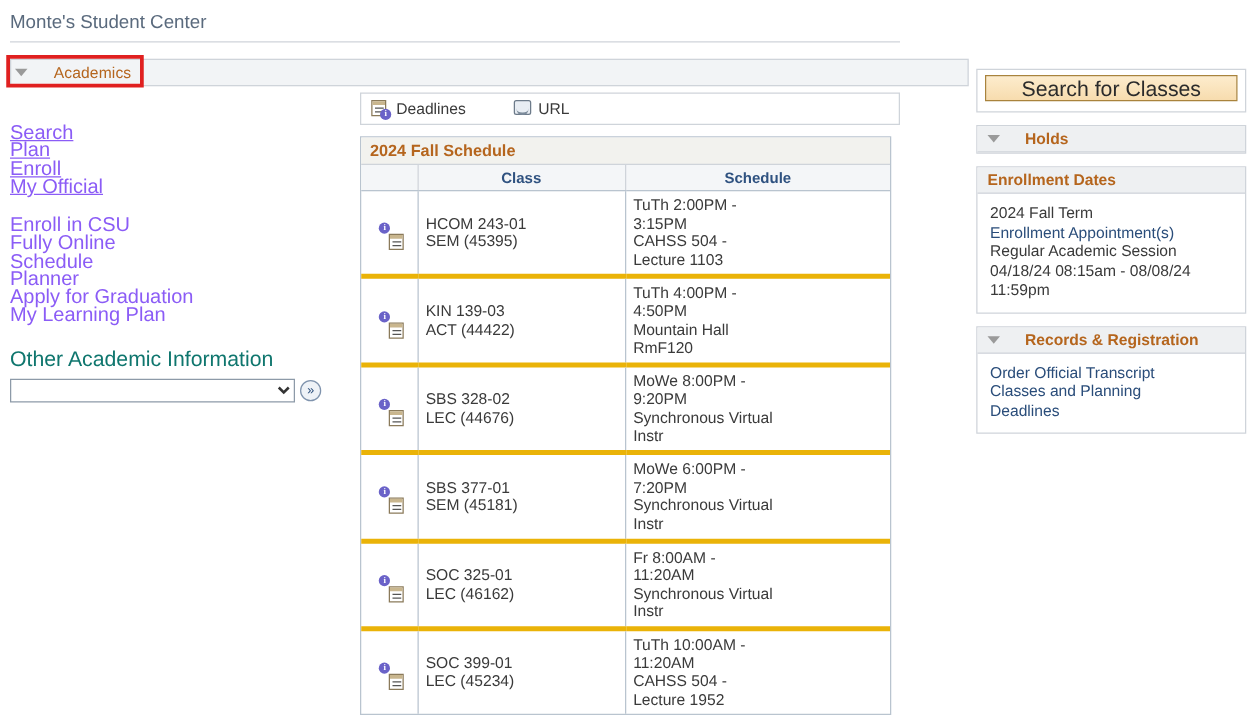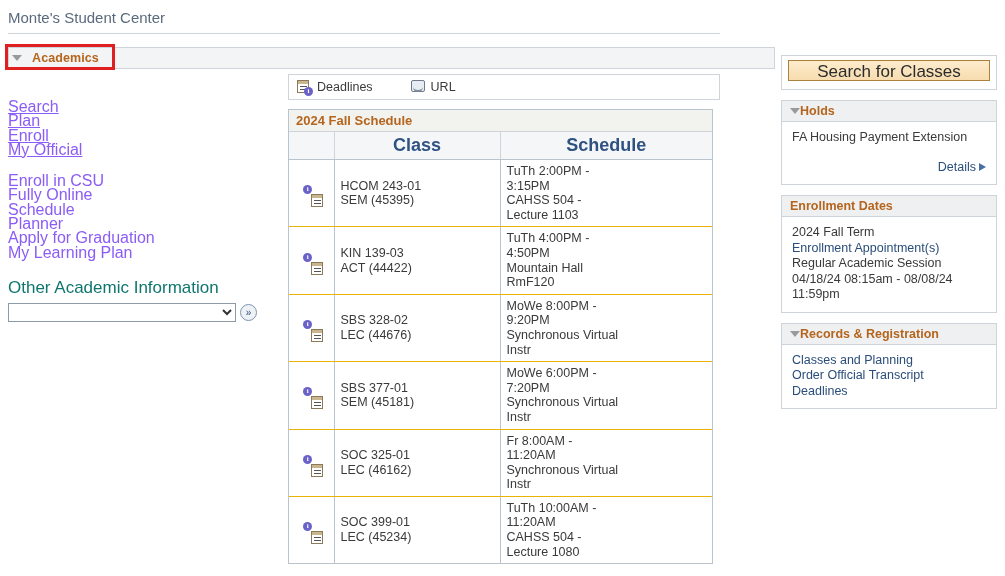--- a/index.html
+++ b/index.html
@@ -47,23 +47,23 @@
     border: 1px solid #cfd4da;
     box-sizing: border-box;
   }
   .academics-label {
     position: absolute;
     left: 12px;
     top: 49px;
     height: 18px;
     display: flex;
     align-items: center;
-    gap: 10px;
+    gap: 21px;
     font-size: 12.5px;
-    font-weight: bold;
+    font-weight: normal;
     color: #b5651d;
     letter-spacing: .1px;
   }
   .tri-down {
     width: 0; height: 0;
     border-left: 5px solid transparent;
     border-right: 5px solid transparent;
     border-top: 6px solid #9a9a9a;
     display: inline-block;
   }
@@ -243,36 +243,36 @@
     white-space: nowrap;
   }
   table.sched {
     border-collapse: collapse;
     width: 100%;
     table-layout: fixed;
   }
   table.sched th {
     background: #f4f6f8;
     color: #2f5280;
-    font-size: 18px;
+    font-size: 12px;
     font-weight: bold;
     text-align: center;
     padding: 3px 0;
     border-right: 1px solid #cfd4da;
     border-bottom: 1px solid #b9c4cf;
     margin-left: 48px;
   }
   table.sched th.blank { border-right: 1px solid #cfd4da; }
   table.sched th:last-child { border-right: none; }
   table.sched td {
     font-size: 12.5px;
     color: #3a3a3a;
     vertical-align: middle;
     border-right: 1px solid #b9c4cf;
-    border-bottom: 1px solid #eab308;
+    border-bottom: 4px solid #eab308;
     padding: 4px 6px;
     line-height: 14.6px;
   }
   table.sched td:last-child { border-right: none; }
   table.sched tr:last-child td { border-bottom: none; }
   td.icon-cell { text-align: center; padding: 4px 0; }
   .col-icon  { width: 45px; }
   .col-class { width: 166px; }
   .col-sched { width: auto; }
   .cell-lines span { display: block; }
@@ -306,21 +306,21 @@
     background: #ffffff;
     box-sizing: border-box;
     margin-bottom: 10px;
   }
   .panel-head {
     background: #eef0f2;
     border-bottom: 1px solid #cfd4da;
     padding: 3px 8px;
     display: flex;
     align-items: center;
-    gap: 0;
+    gap: 20px;
     color: #b5651d;
     font-weight: bold;
     font-size: 12.5px;
     white-space: nowrap;
   }
   .panel-body {
     padding: 8px 10px 9px 10px;
     font-size: 12.5px;
     color: #3a3a3a;
     line-height: 15.5px;
@@ -539,21 +539,21 @@
             <div class="cell-lines">
               <span>SOC 399-01</span>
               <span>LEC (45234)</span>
             </div>
           </td>
           <td>
             <div class="cell-lines">
               <span>TuTh 10:00AM -</span>
               <span>11:20AM</span>
               <span>CAHSS 504 -</span>
-              <span>Lecture 1080</span>
+              <span>Lecture 1952</span>
             </div>
           </td>
         </tr>
       </tbody>
     </table>
   </div>
 
   <div class="sched-links">
     <div class="sched-link">
       <span>Weekly Schedule</span>
@@ -567,29 +567,20 @@
 <div class="right-col">
 
   <div class="search-panel">
     <button class="search-btn">Search for Classes</button>
   </div>
 
   <div class="panel">
     <div class="panel-head">
       <span class="tri-down"></span>
       <span>Holds</span>
-    </div>
-    <div class="panel-body">
-      <span class="plain-line">FA Housing Payment Extension</span>
-      <div class="details-row">
-        <span class="details-link">
-          <span>Details</span>
-          <span class="tri-right-blue"></span>
-        </span>
-      </div>
     </div>
   </div>
 
 
   <div class="panel">
     <div class="panel-head">
       <span>Enrollment Dates</span>
     </div>
     <div class="panel-body">
       <span class="plain-line">2024 Fall Term</span>
@@ -599,20 +590,20 @@
       <span class="plain-line">11:59pm</span>
     </div>
   </div>
 
   <div class="panel">
     <div class="panel-head">
       <span class="tri-down"></span>
       <span>Records &amp; Registration</span>
     </div>
     <div class="panel-body">
+      <a class="link-line" href="#">Order Official Transcript</a>
       <a class="link-line" href="#">Classes and Planning</a>
-      <a class="link-line" href="#">Order Official Transcript</a>
       <a class="link-line" href="#">Deadlines</a>
     </div>
   </div>
 
 
 </div>
 
 </body></html>

